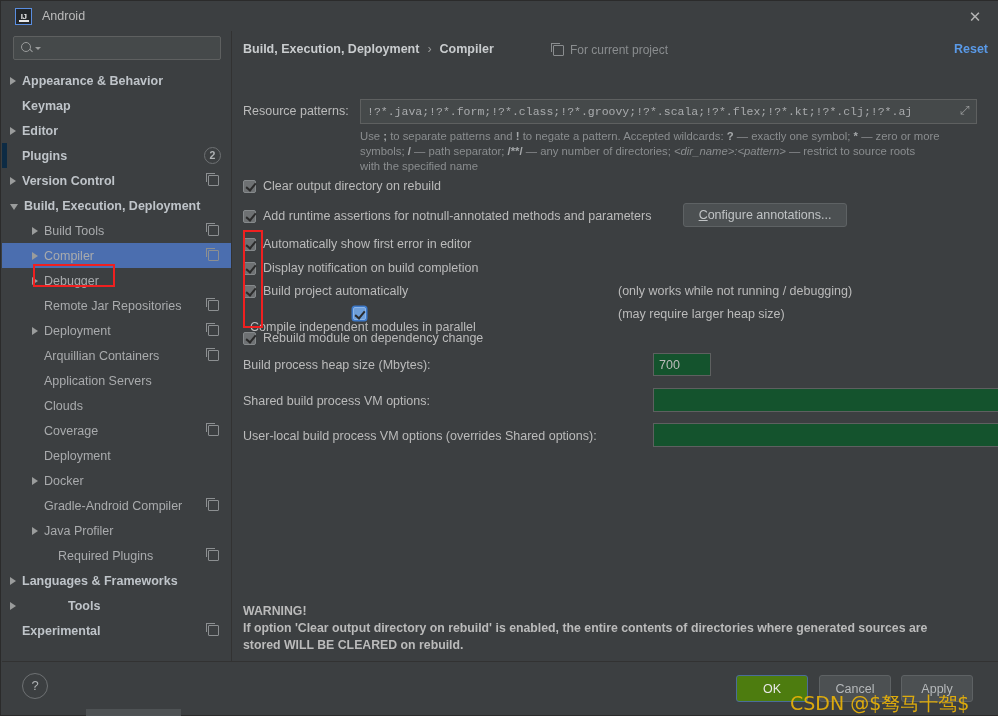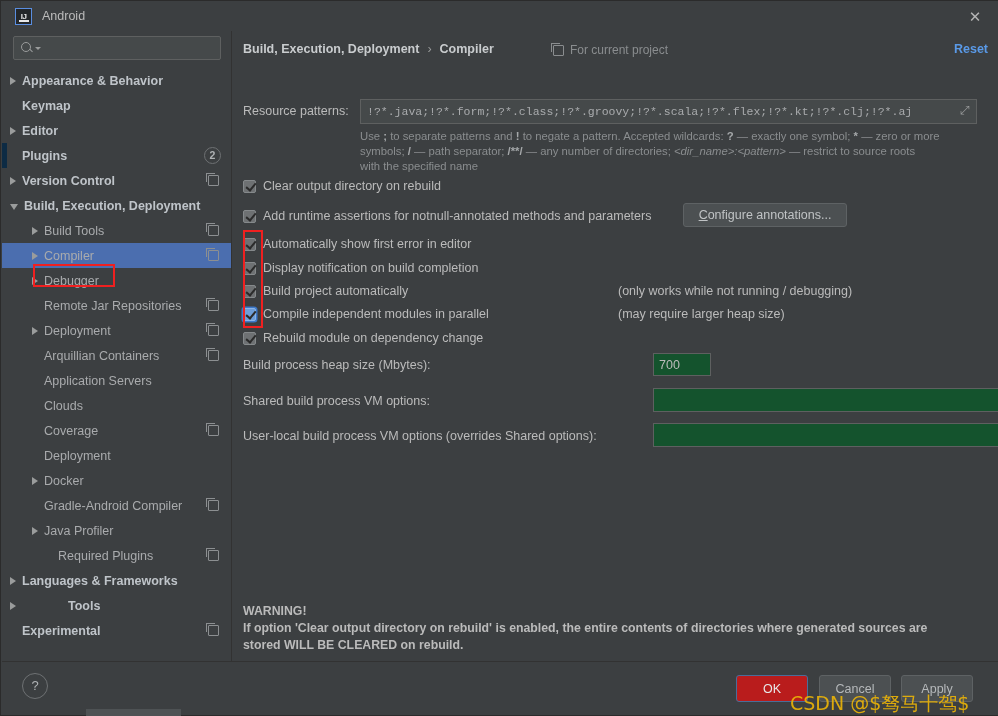--- a/index.html
+++ b/index.html
@@ -255,21 +255,21 @@
   }
   .dlg-btn {
     position: absolute; top: 674px;
     height: 27px; border-radius: 3px;
     font-size: 12.5px;
     display: flex; align-items: center; justify-content: center;
     cursor: pointer;
   }
   .ok-btn {
     left: 735px; width: 72px;
-    background: #b91c1c; border: 1px solid #4a6d99; color: #e8e8e8;
+    background: #4d7c0f; border: 1px solid #4a6d99; color: #e8e8e8;
   }
   .cancel-btn {
     left: 818px; width: 72px;
     background: #4c5052; border: 1px solid #5e6264; color: #b5b8ba;
   }
   .apply-btn {
     left: 900px; width: 72px;
     background: #4c5052; border: 1px solid #5e6264; color: #b5b8ba;
   }
 
@@ -457,21 +457,21 @@
         </div>
         <div class="cbrow" style="top: 230px;">
           <span class="cb"></span>
           <span class="cb-label">Display notification on build completion</span>
         </div>
         <div class="cbrow" style="top: 253px;">
           <span class="cb"></span>
           <span class="cb-label">Build project automatically</span>
         </div>
         <div class="note" style="top: 253px;">(only works while not running / debugging)</div>
-        <div class="cbrow" style="top: 276px;">
+        <div class="cbrow" style="top: 276px; flex-direction: column;">
           <span class="cb focused"></span>
           <span class="cb-label">Compile independent modules in parallel</span>
         </div>
         <div class="note" style="top: 276px;">(may require larger heap size)</div>
         <div class="cbrow" style="top: 300px;">
           <span class="cb"></span>
           <span class="cb-label">Rebuild module on dependency change</span>
         </div>
       </div>
 

